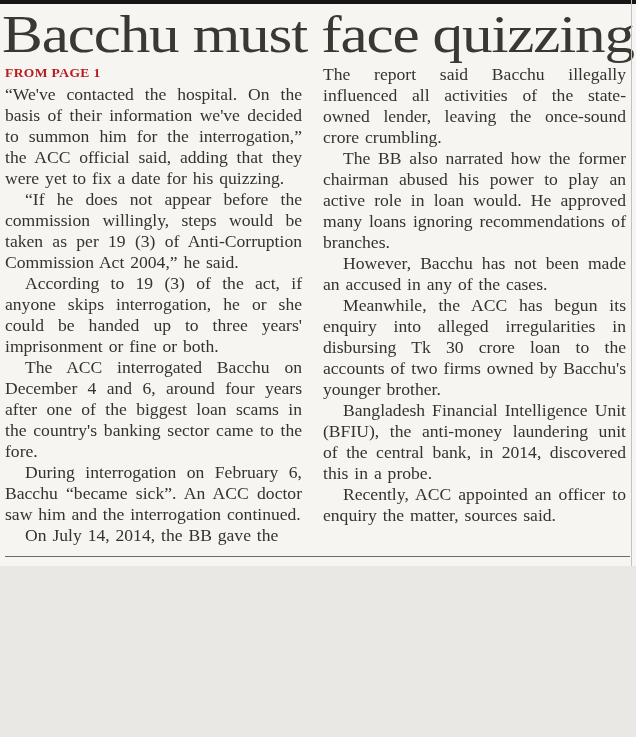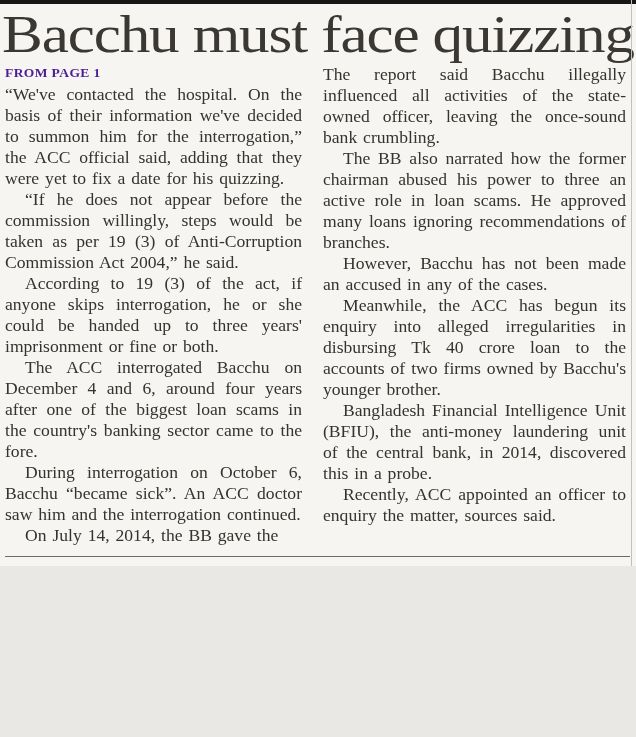--- a/index.html
+++ b/index.html
@@ -55,21 +55,21 @@
     color: #36332e;
   }
   .col-left { width: 297px; }
   .col-gap { width: 21px; flex: 0 0 21px; }
   .col-right { width: 303px; }
   .kicker {
     font-size: 13.5px;
     line-height: 18px;
     font-weight: bold;
     letter-spacing: 0.4px;
-    color: #4c1d95;
+    color: #b91c1c;
     margin: 0 0 2px 0;
     text-align: left;
     word-spacing: normal;
   }
   .para {
     margin: 0;
     text-indent: 20px;
   }
   .paras .para:first-child { text-indent: 0; }
   .bottom-rule {
@@ -98,31 +98,31 @@
   <h1 class="headline"><span class="fit" style="transform: scaleX(1.1544);">Bacchu must face quizzing</span></h1>
 
   <div class="content">
     <div class="col col-left">
       <p class="kicker">FROM PAGE 1</p>
       <div class="paras">
           <p class="para">“We've contacted the hospital. On the basis of their information we've decided to summon him for the interrogation,” the ACC official said, adding that they were yet to fix a date for his quizzing.</p>
           <p class="para">“If he does not appear before the commission willingly, steps would be taken as per 19 (3) of Anti-Corruption Commission Act 2004,” he said.</p>
           <p class="para">According to 19 (3) of the act, if anyone skips interrogation, he or she could be handed up to three years' imprisonment or fine or both.</p>
           <p class="para">The ACC interrogated Bacchu on December 4 and 6, around four years after one of the biggest loan scams in the country's banking sector came to the fore.</p>
-          <p class="para">During interrogation on October 6, Bacchu “became sick”. An ACC doctor saw him and the interrogation continued.</p>
+          <p class="para">During interrogation on February 6, Bacchu “became sick”. An ACC doctor saw him and the interrogation continued.</p>
           <p class="para">On July 14, 2014, the BB gave the</p>
         </div>
     </div>
     <div class="col-gap"></div>
     <div class="col col-right">
       <div class="paras">
-          <p class="para">The report said Bacchu illegally influenced all activities of the state-owned officer, leaving the once-sound bank crumbling.</p>
-          <p class="para">The BB also narrated how the former chairman abused his power to three an active role in loan scams. He approved many loans ignoring recommendations of branches.</p>
+          <p class="para">The report said Bacchu illegally influenced all activities of the state-owned lender, leaving the once-sound crore crumbling.</p>
+          <p class="para">The BB also narrated how the former chairman abused his power to play an active role in loan would. He approved many loans ignoring recommendations of branches.</p>
           <p class="para">However, Bacchu has not been made an accused in any of the cases.</p>
-          <p class="para">Meanwhile, the ACC has begun its enquiry into alleged irregularities in disbursing Tk 40 crore loan to the accounts of two firms owned by Bacchu's younger brother.</p>
+          <p class="para">Meanwhile, the ACC has begun its enquiry into alleged irregularities in disbursing Tk 30 crore loan to the accounts of two firms owned by Bacchu's younger brother.</p>
           <p class="para">Bangladesh Financial Intelligence Unit (BFIU), the anti-money laundering unit of the central bank, in 2014, discovered this in a probe.</p>
           <p class="para">Recently, ACC appointed an officer to enquiry the matter, sources said.</p>
         </div>
     </div>
   </div>
 
   <div class="bottom-rule"></div>
   <div class="right-edge-rule"></div>
 </div>
 

